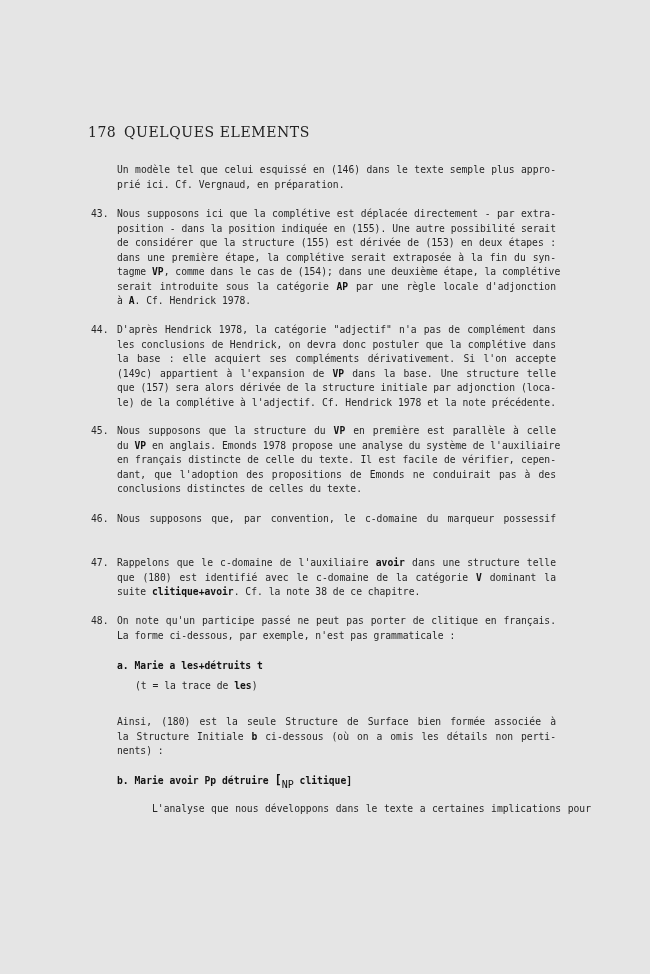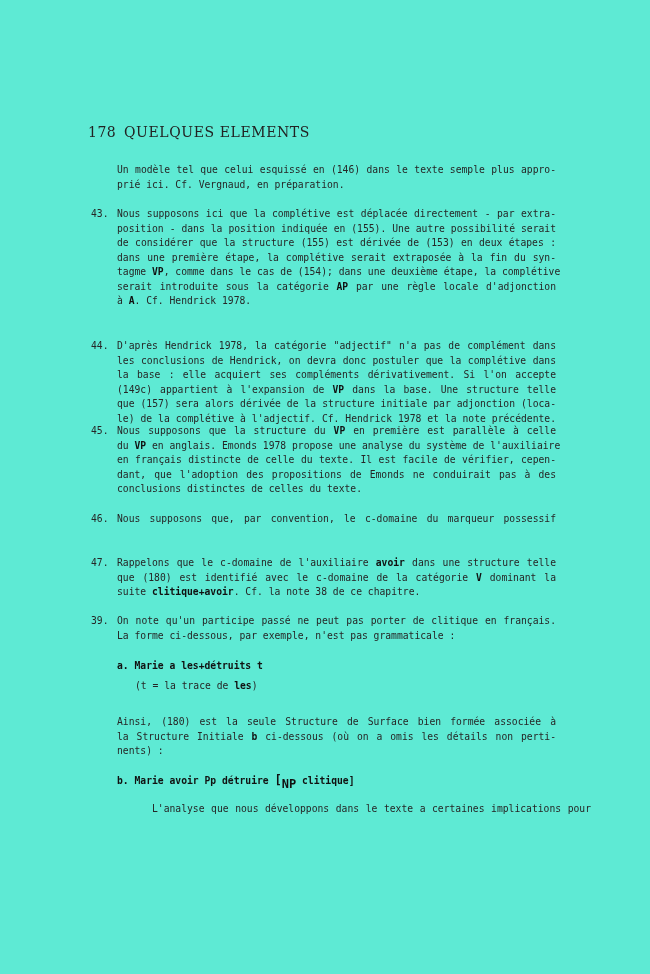--- a/index.html
+++ b/index.html
@@ -1,29 +1,29 @@
 <!DOCTYPE html>
 <html><head>
 <meta charset="utf-8">
 <style>
   html, body { margin:0; padding:0; background:#ffffff; }
   body { width:650px; height:974px; position:relative; overflow:hidden; color:#1a1a1a; }
-  .page { position:absolute; left:0; top:0; width:650px; height:974px; background:#5eead4; }
+  .page { position:absolute; left:0; top:0; width:650px; height:974px; background:#e5e5e5; }
   .running-head { position:absolute; top:124px; left:88px; width:468px; height:20px;
     font-family:"DejaVu Serif", "Liberation Serif", serif; font-size:14px; color:#222; }
   .page-num { position:absolute; left:0; top:0; letter-spacing:0.5px; }
   .head-title { position:absolute; left:0; width:468px; top:0; letter-spacing:0.6px; padding-left:36px; box-sizing:border-box; }
   .block { position:absolute; left:117px; width:439px;
     font-family:"DejaVu Sans Mono", "Liberation Mono", monospace; font-size:9.7px; color:#262626; }
   .line { display:block; height:14.55px; line-height:14.55px; white-space:nowrap; text-align:justify; text-align-last:justify; overflow:visible; }
   .line.last { text-align-last:left; }
   .num { position:absolute; left:-26px; top:0; height:14.55px; line-height:14.55px; }
   b, .bold { font-weight:bold; color:#111; }
   .ex { font-weight:bold; color:#111; }
-  .sub { font-size:12px; vertical-align:-4px; font-weight:bold;margin-top:48px; }
+  .sub { font-size:10px; vertical-align:-4px; font-weight:normal;margin-top:48px; }
   .bracket { font-size:12px; font-weight:bold; }
 </style>
 </head>
 <body>
 
 <div class="page">
 
   <div class="running-head">
     <span class="page-num">178</span>
     <span class="head-title">QUELQUES ELEMENTS</span>
@@ -38,21 +38,21 @@
     <span class="num">43.</span>
     <span class="line">Nous supposons ici que la complétive est déplacée directement - par extra-</span>
     <span class="line">position - dans la position indiquée en (155). Une autre possibilité serait</span>
     <span class="line">de considérer que la structure (155) est dérivée de (153) en deux étapes :</span>
     <span class="line">dans une première étape, la complétive serait extraposée à la fin du syn-</span>
     <span class="line"><span>tagme </span><b>VP</b><span>, comme dans le cas de (154); dans une deuxième étape, la complétive</span></span>
     <span class="line"><span>serait introduite sous la catégorie </span><b>AP</b><span> par une règle locale d'adjonction</span></span>
     <span class="line last"><span>à </span><b>A</b><span>. Cf. Hendrick 1978.</span></span>
   </div>
 
-  <div class="block" style="top:323px;margin-top:16px;">
+  <div class="block" style="top:323px;">
     <span class="num">44.</span>
     <span class="line">D'après Hendrick 1978, la catégorie "adjectif" n'a pas de complément dans</span>
     <span class="line">les conclusions de Hendrick, on devra donc postuler que la complétive dans</span>
     <span class="line">la base : elle acquiert ses compléments dérivativement. Si l'on accepte</span>
     <span class="line"><span>(149c) appartient à l'expansion de </span><b>VP</b><span> dans la base. Une structure telle</span></span>
     <span class="line">que (157) sera alors dérivée de la structure initiale par adjonction (loca-</span>
     <span class="line">le) de la complétive à l'adjectif. Cf. Hendrick 1978 et la note précédente.</span>
   </div>
 
   <div class="block" style="top:424px;">
@@ -70,21 +70,21 @@
   </div>
 
   <div class="block" style="top:556px;">
     <span class="num">47.</span>
     <span class="line"><span>Rappelons que le c-domaine de l'auxiliaire </span><b>avoir</b><span> dans une structure telle</span></span>
     <span class="line"><span>que (180) est identifié avec le c-domaine de la catégorie </span><b>V</b><span> dominant la</span></span>
     <span class="line last"><span>suite </span><b>clitique+avoir</b><span>. Cf. la note 38 de ce chapitre.</span></span>
   </div>
 
   <div class="block" style="top:614px;">
-    <span class="num">39.</span>
+    <span class="num">48.</span>
     <span class="line">On note qu'un participe passé ne peut pas porter de clitique en français.</span>
     <span class="line last">La forme ci-dessous, par exemple, n'est pas grammaticale :</span>
   </div>
 
   <div class="block" style="top:659px;">
     <span class="line last ex">a. Marie a les+détruits t</span>
   </div>
 
   <div class="block" style="top:679px; left:135px; width:300px;">
     <span class="line last"><span>(t = la trace de </span><b>les</b><span>)</span></span>

